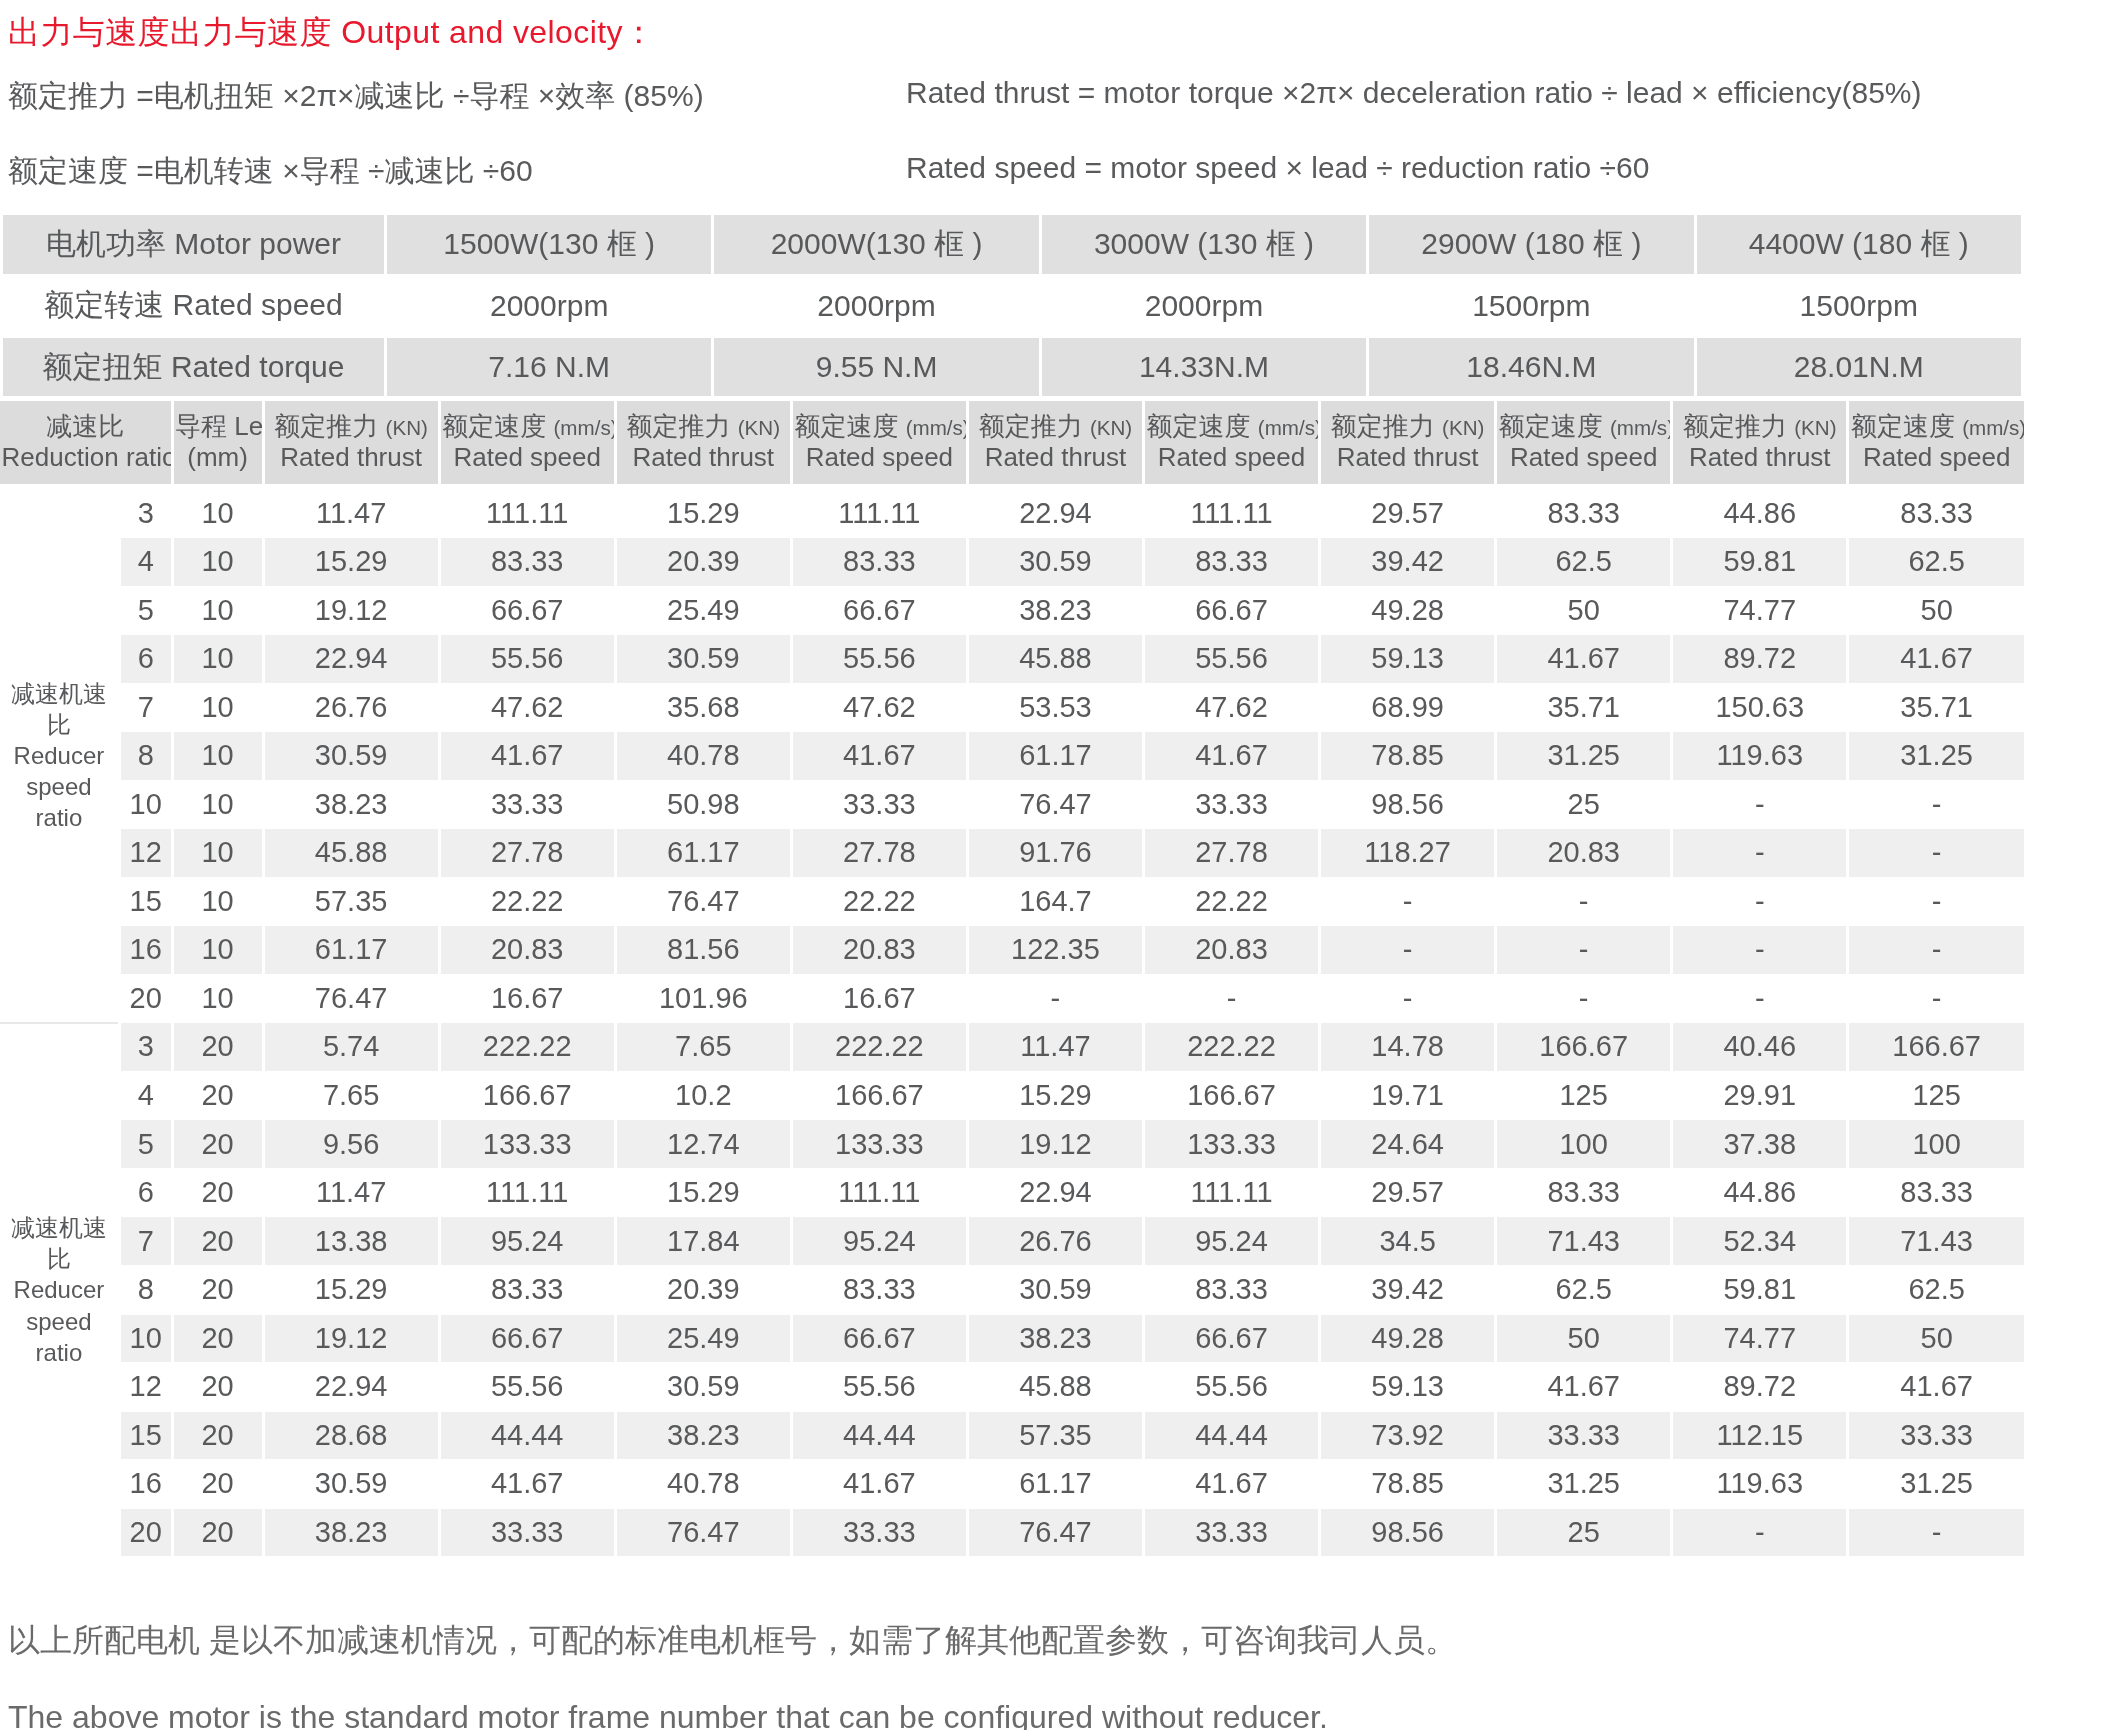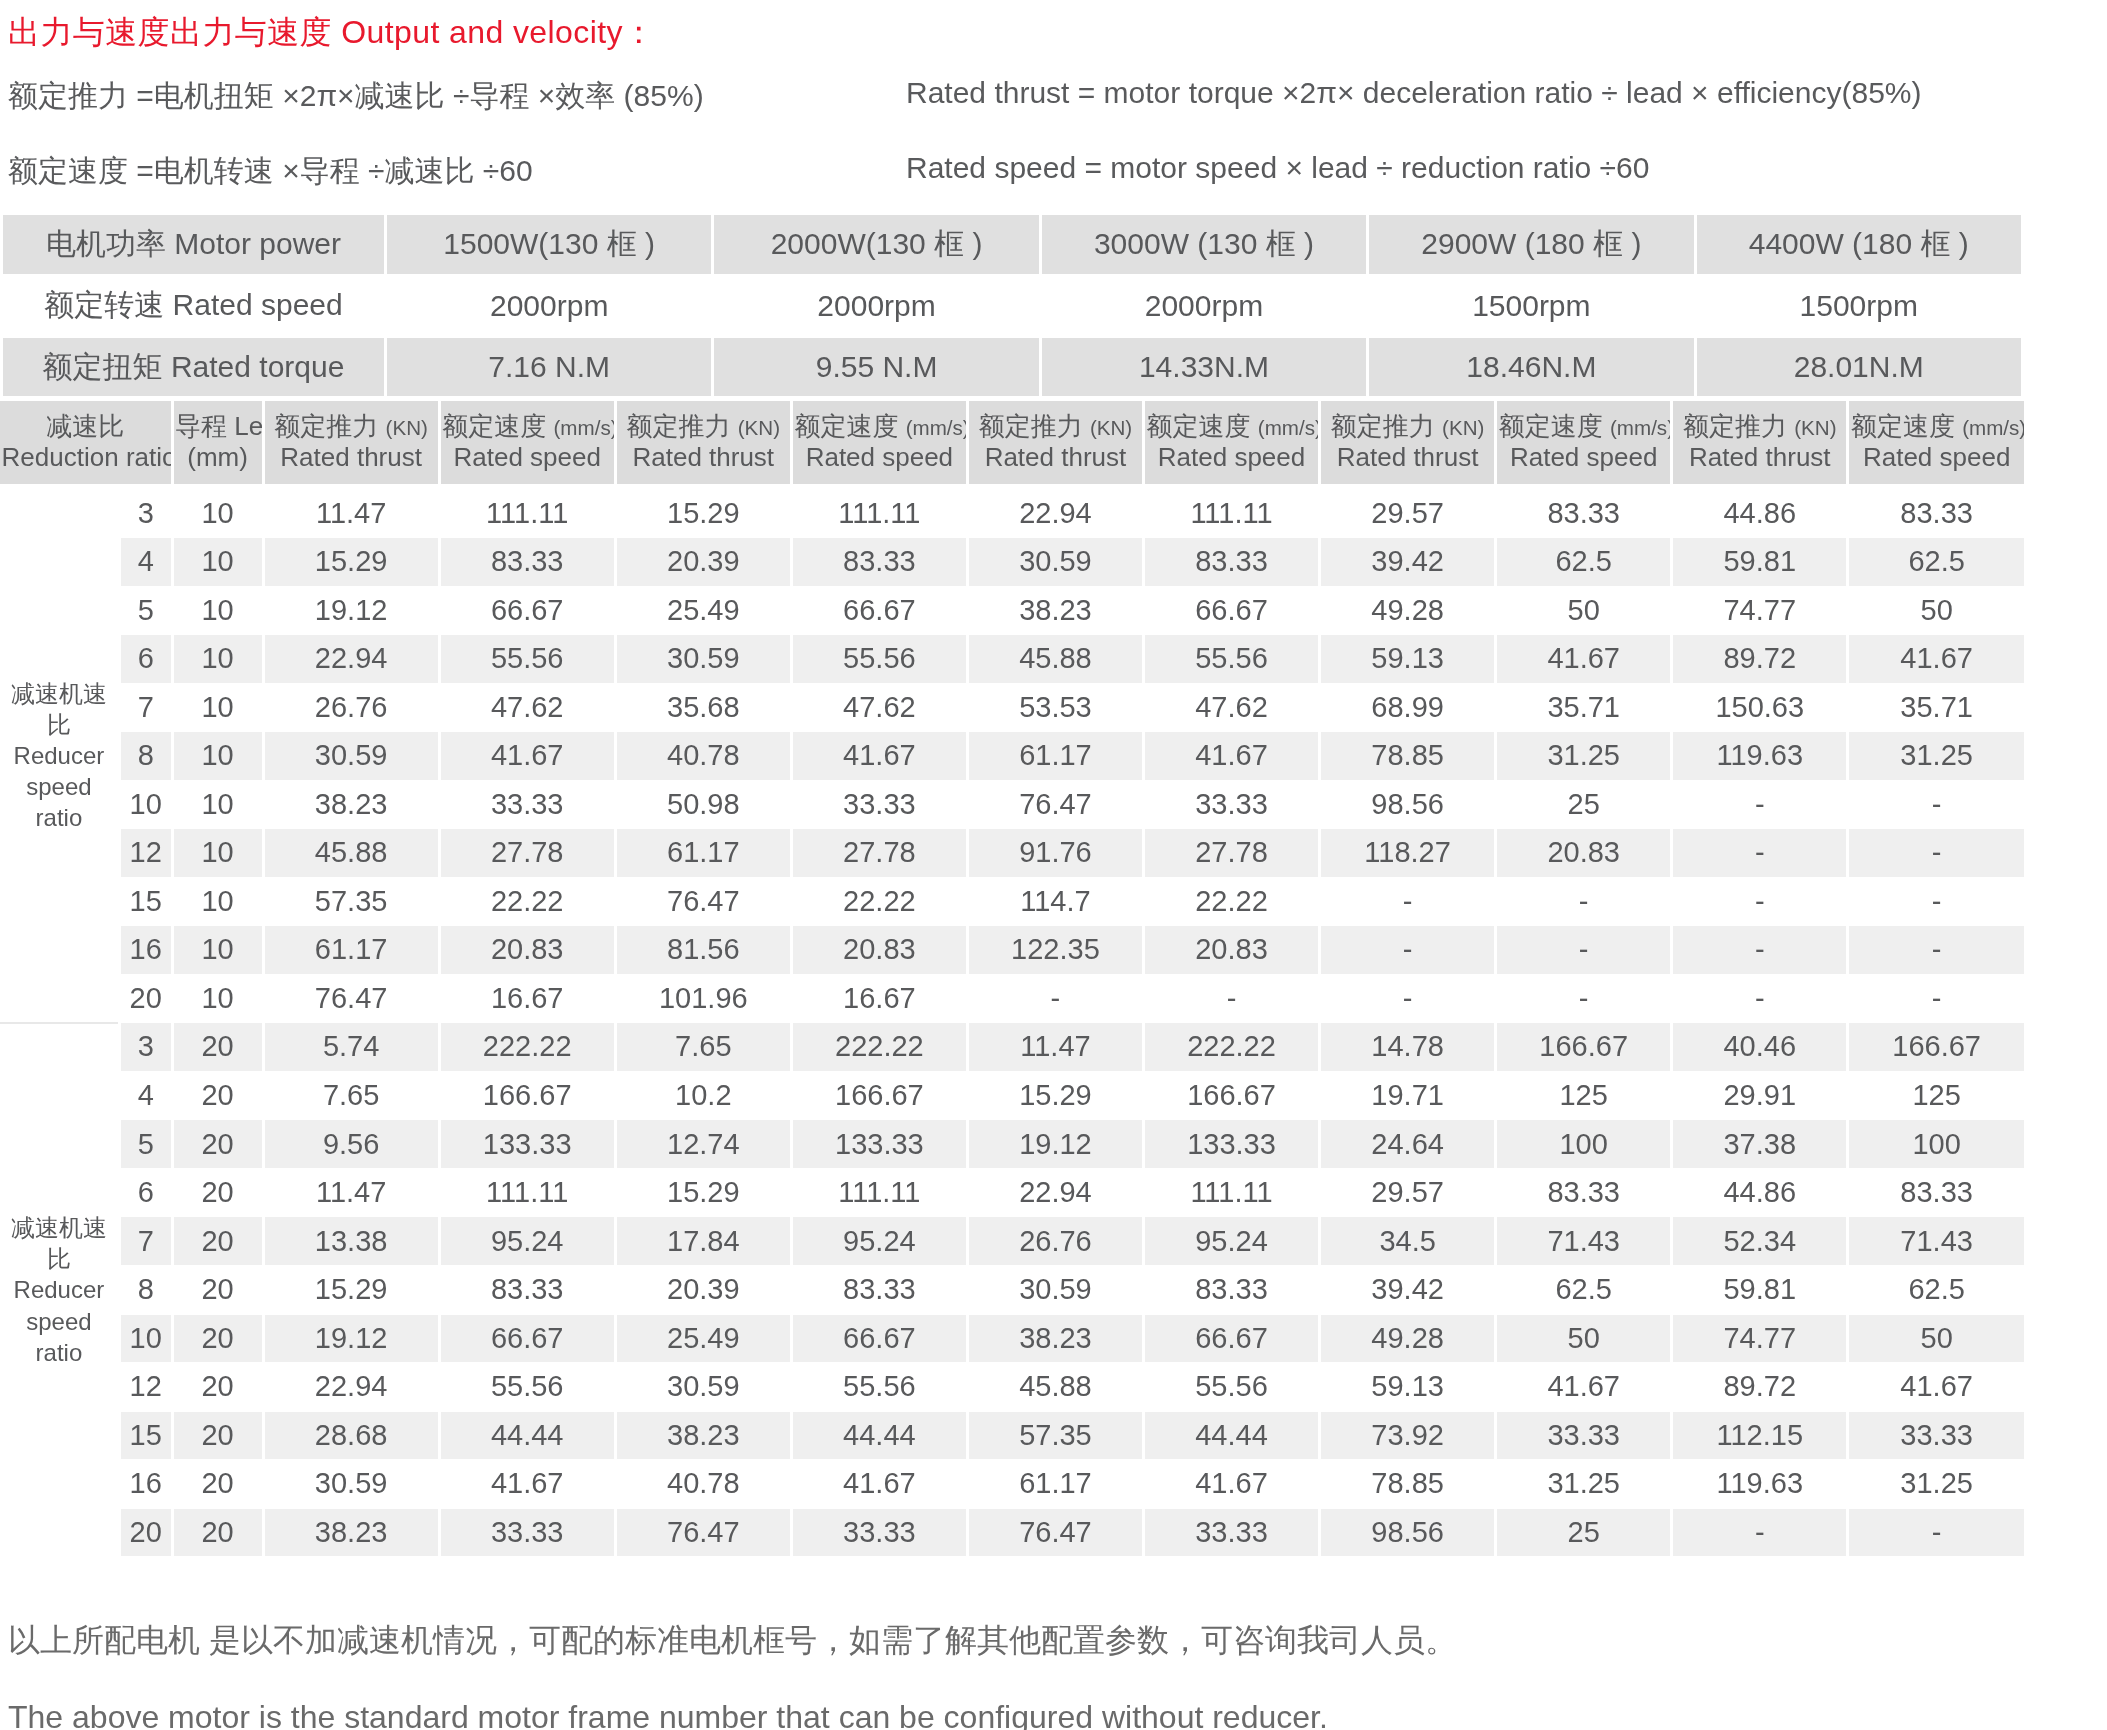--- a/index.html
+++ b/index.html
@@ -318,21 +318,21 @@
           <td>-</td>
           <td>-</td>
         </tr>
         <tr class="plain">
           <td>15</td>
           <td>10</td>
           <td>57.35</td>
           <td>22.22</td>
           <td>76.47</td>
           <td>22.22</td>
-          <td>114.7</td>
+          <td>164.7</td>
           <td>22.22</td>
           <td>-</td>
           <td>-</td>
           <td>-</td>
           <td>-</td>
         </tr>
         <tr class="striped">
           <td>16</td>
           <td>10</td>
           <td>61.17</td>

